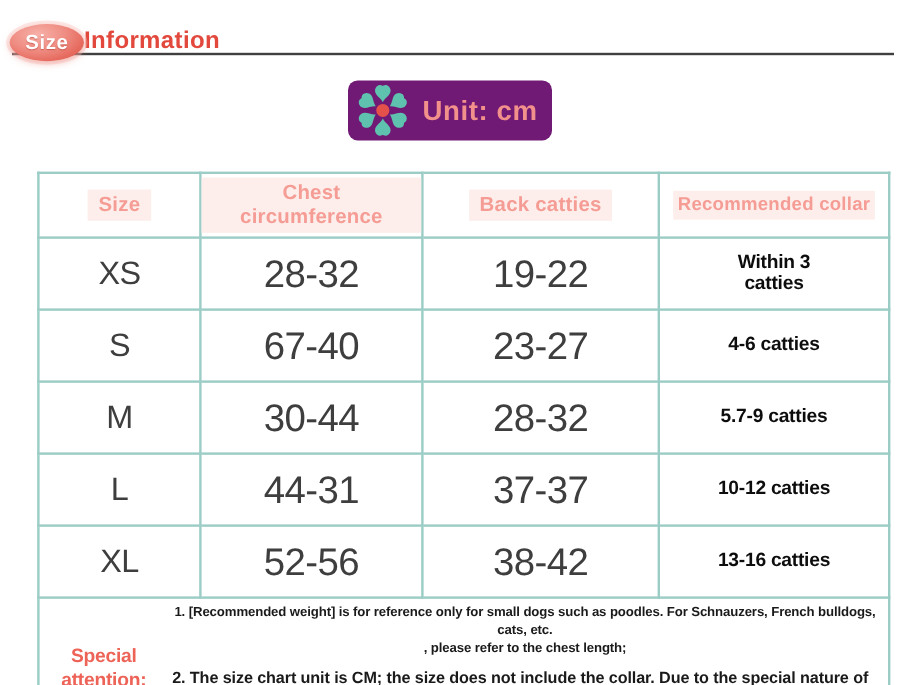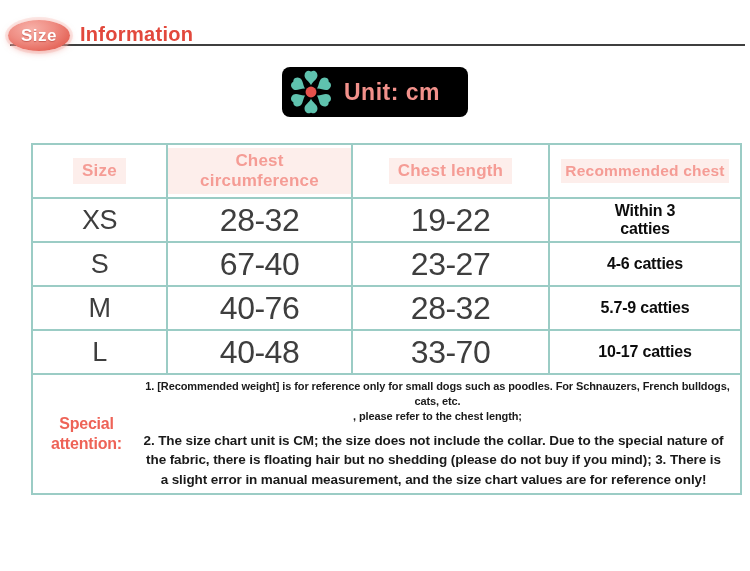--- a/index.html
+++ b/index.html
@@ -21,52 +21,52 @@
     background:radial-gradient(ellipse at 38% 28%, #f7b0a8 0%, #ef8d83 42%, #e66a5e 72%, #df574c 100%);
     box-shadow:0 2px 6px rgba(233,128,118,.5), 0 0 0 3px rgba(248,196,190,.35);
     display:flex;align-items:center;justify-content:center;
     z-index:2;
   }
   .badge span{
     color:#fff;font-size:17px;font-weight:bold;letter-spacing:.5px;
     text-shadow:0 1px 1px rgba(180,60,50,.6);
   }
   .page-title{
-    position:absolute;left:80px;top:23px;margin:0;
+    position:absolute;left:70px;top:23px;margin:0;
     font-size:20px;font-weight:bold;color:#e2483c;letter-spacing:.3px;
   }
   
   .unit-row{
     position:absolute;left:0;top:70px;width:750px;height:44px;
     display:flex;align-items:center;justify-content:center;
   }
   .unit-inner{
     display:flex;align-items:center;gap:10px;
-    background:#000000;border-radius:8px;padding:2px 28px 2px 6px;
+    background:#701a75;border-radius:8px;padding:2px 12px 2px 6px;
   }
   .flower{width:46px;height:46px;display:inline-block;}
   .unit-text{
     font-size:23px;font-weight:bold;color:#f2918b;letter-spacing:.5px;
   }
   
   table.size-table{
     position:absolute;left:31px;top:143px;width:709px;
     border-collapse:collapse;table-layout:fixed;
     background:#fff;
   }
   table.size-table col.c0{width:135px;}
   table.size-table col.c1{width:185px;}
   table.size-table col.c2{width:197px;}
   table.size-table col.c3{width:192px;}
   table.size-table th,table.size-table td{
     border:2px solid #9bccc5;text-align:center;vertical-align:middle;
     padding:0;
   }
   table.size-table thead tr{height:54px;}
-  table.size-table tbody tr{height:44px;}
+  table.size-table tbody tr{height:60px;}
   th .hl{
     display:inline-block;background:#fdeeeb;padding:3px 9px;
     font-size:17px;font-weight:bold;color:#f59c95;letter-spacing:.2px;
   }
   th.th-weight .hl{font-size:15.5px;padding:3px 4px;}
   td.cell-size{font-size:27px;font-weight:400;color:#3e3e3e;letter-spacing:-.5px;}
   td.cell-num{font-size:32px;font-weight:400;color:#3e3e3e;letter-spacing:-.5px;}
   td.cell-weight{
     font-size:16px;font-weight:bold;color:#0d0d0d;
     white-space:pre-line;line-height:1.15;letter-spacing:-.2px;margin-left:41px;
@@ -125,49 +125,55 @@
     <colgroup>
         <col class="c0">
         <col class="c1">
         <col class="c2">
         <col class="c3">
       </colgroup>
     <thead>
       <tr>
         <th><span class="hl">Size</span></th>
         <th><span class="hl">Chest circumference</span></th>
-        <th><span class="hl">Chest length</span></th>
-        <th class="th-weight"><span class="hl">Recommended chest</span></th>
+        <th><span class="hl">Back catties</span></th>
+        <th class="th-weight"><span class="hl">Recommended collar</span></th>
       </tr>
     </thead>
     <tbody>
       <tr>
         <td class="cell-size">XS</td>
         <td class="cell-num">28-32</td>
         <td class="cell-num">19-22</td>
         <td class="cell-weight">Within 3
 catties</td>
       </tr>
       <tr>
         <td class="cell-size">S</td>
         <td class="cell-num">67-40</td>
         <td class="cell-num">23-27</td>
         <td class="cell-weight">4-6 catties</td>
       </tr>
       <tr>
         <td class="cell-size">M</td>
-        <td class="cell-num">40-76</td>
+        <td class="cell-num">30-44</td>
         <td class="cell-num">28-32</td>
         <td class="cell-weight">5.7-9 catties</td>
       </tr>
       <tr>
         <td class="cell-size">L</td>
-        <td class="cell-num">40-48</td>
-        <td class="cell-num">33-70</td>
-        <td class="cell-weight">10-17 catties</td>
+        <td class="cell-num">44-31</td>
+        <td class="cell-num">37-37</td>
+        <td class="cell-weight">10-12 catties</td>
+      </tr>
+      <tr>
+        <td class="cell-size">XL</td>
+        <td class="cell-num">52-56</td>
+        <td class="cell-num">38-42</td>
+        <td class="cell-weight">13-16 catties</td>
       </tr>
       <tr class="notes-row">
         <td class="notes-cell" colspan="4">
           <div class="notes-flex">
             <div class="notes-label">Special
 attention:</div>
             <div class="notes-body">
               <div class="note-1">1. [Recommended weight] is for reference only for small dogs such as poodles. For Schnauzers, French bulldogs, cats, etc.
 , please refer to the chest length;</div>
               <div class="note-2">2. The size chart unit is CM; the size does not include the collar. Due to the special nature of

